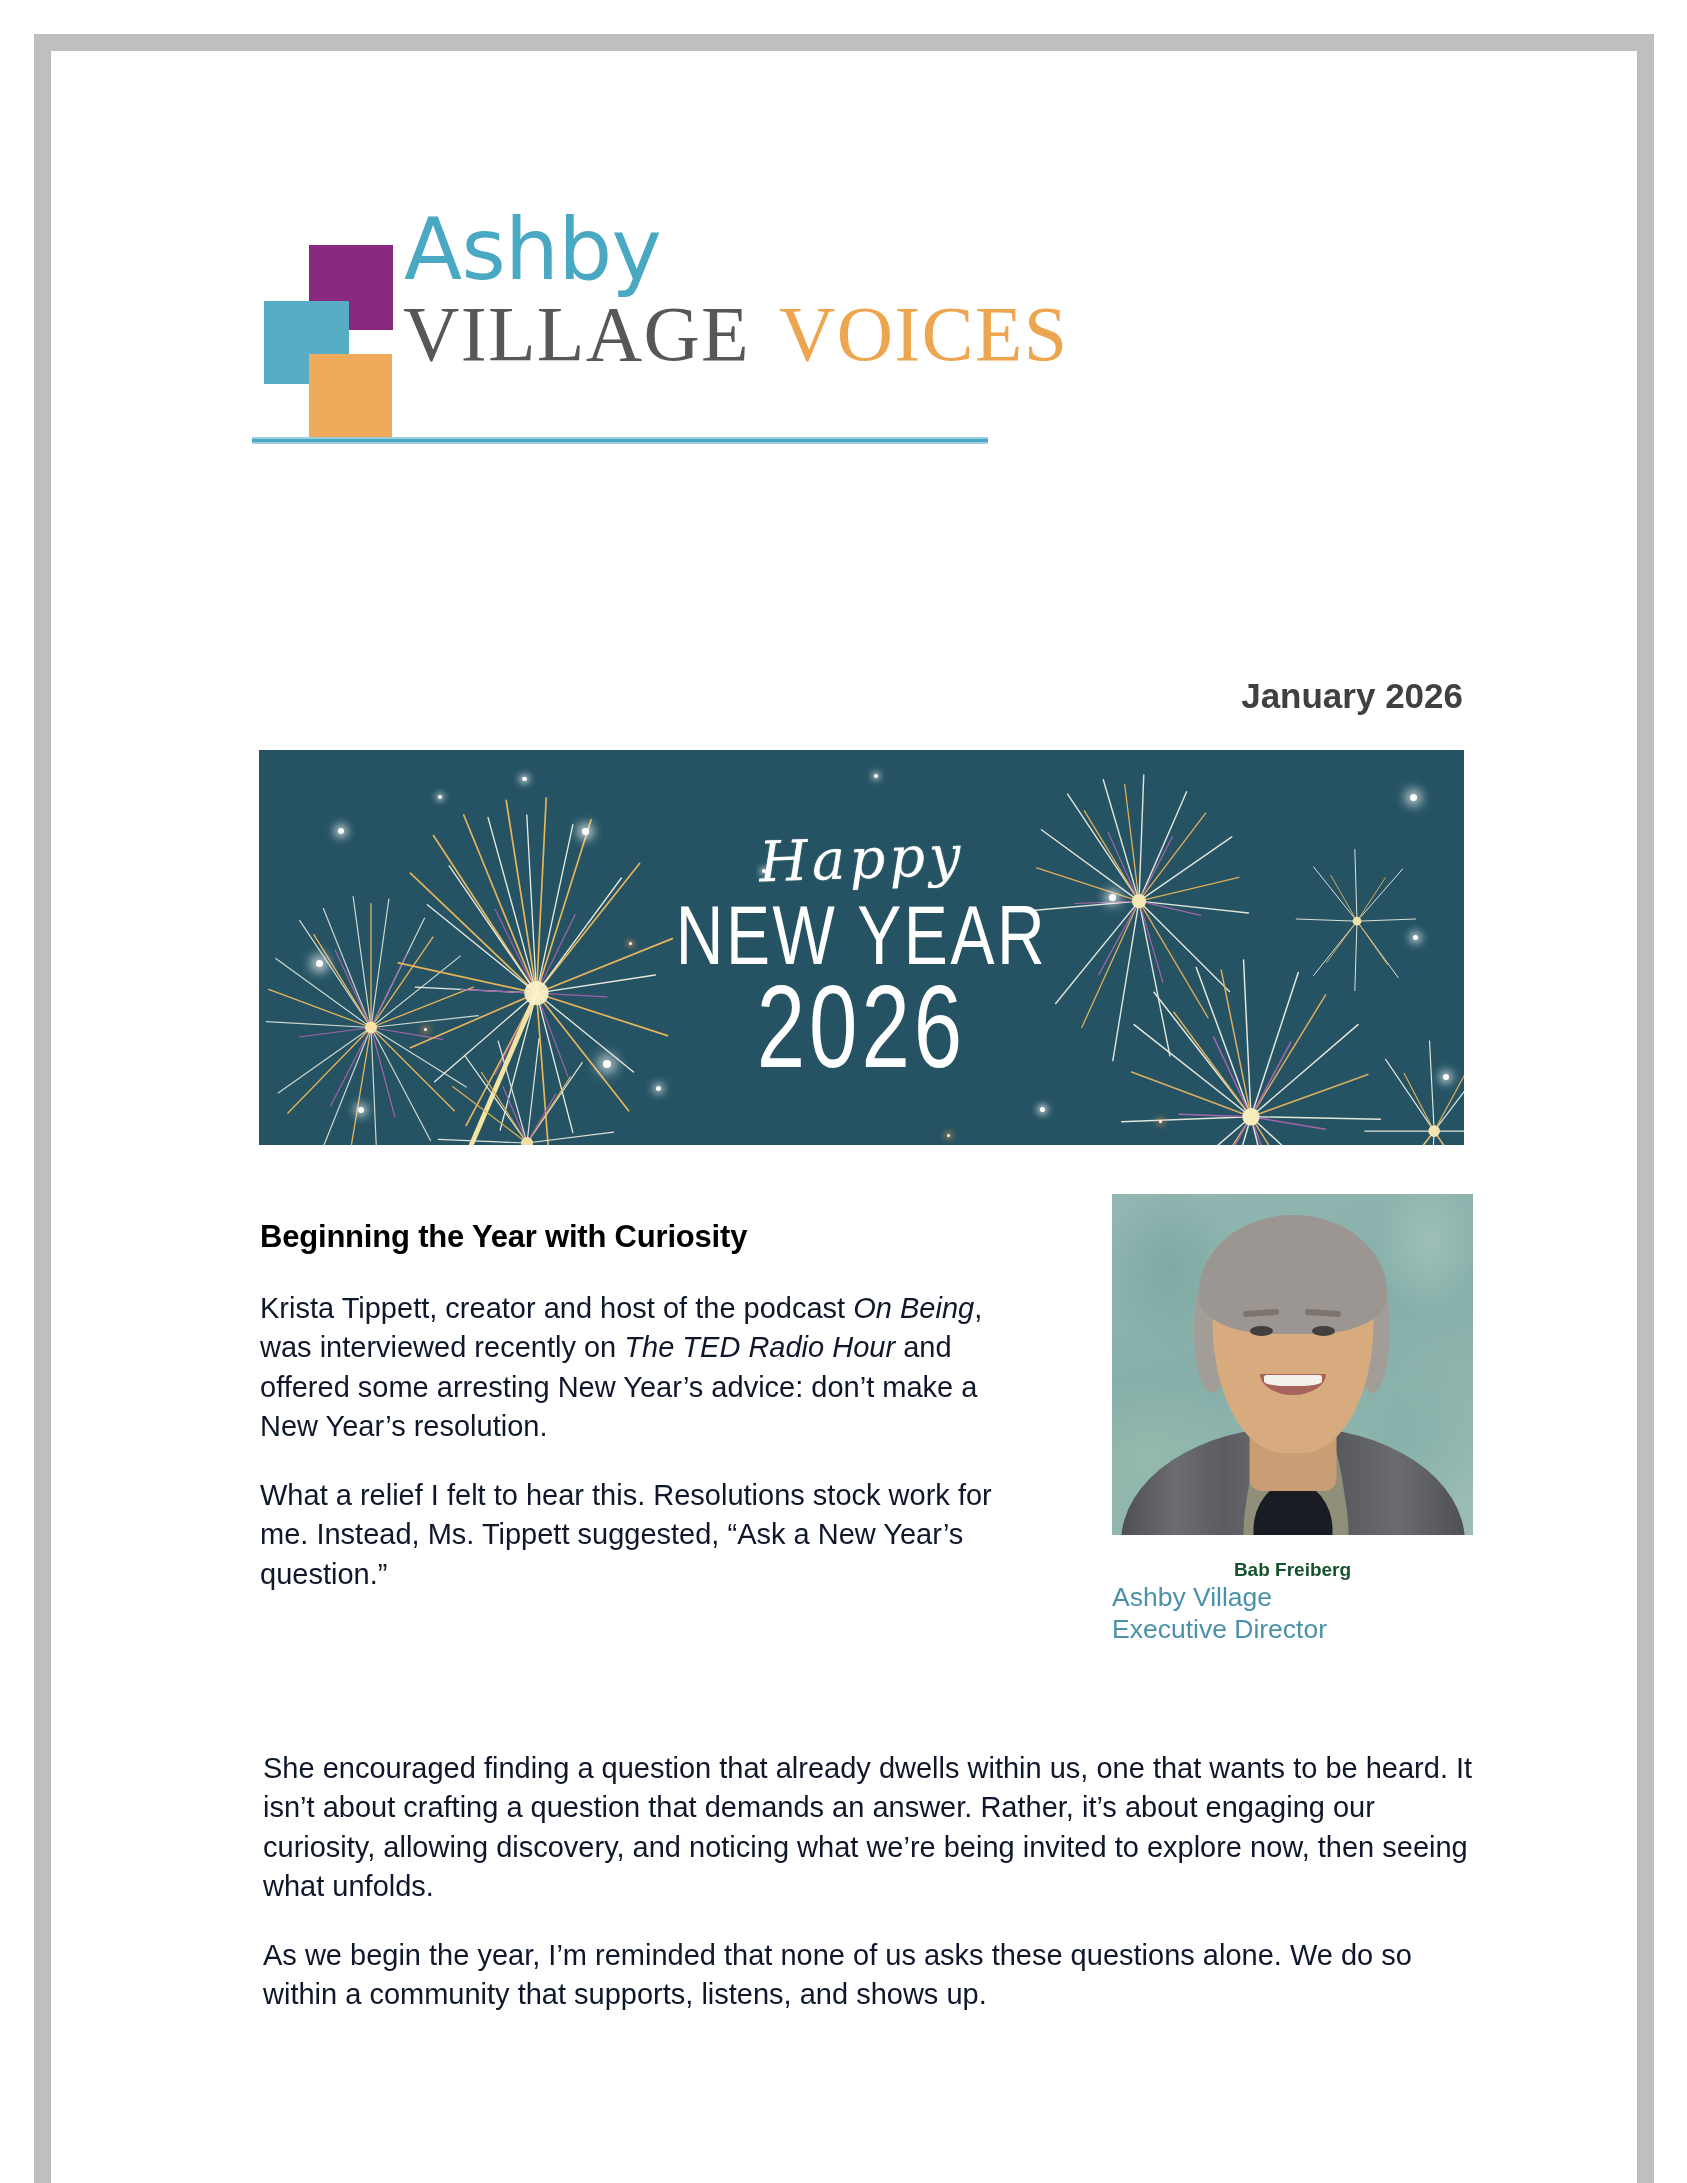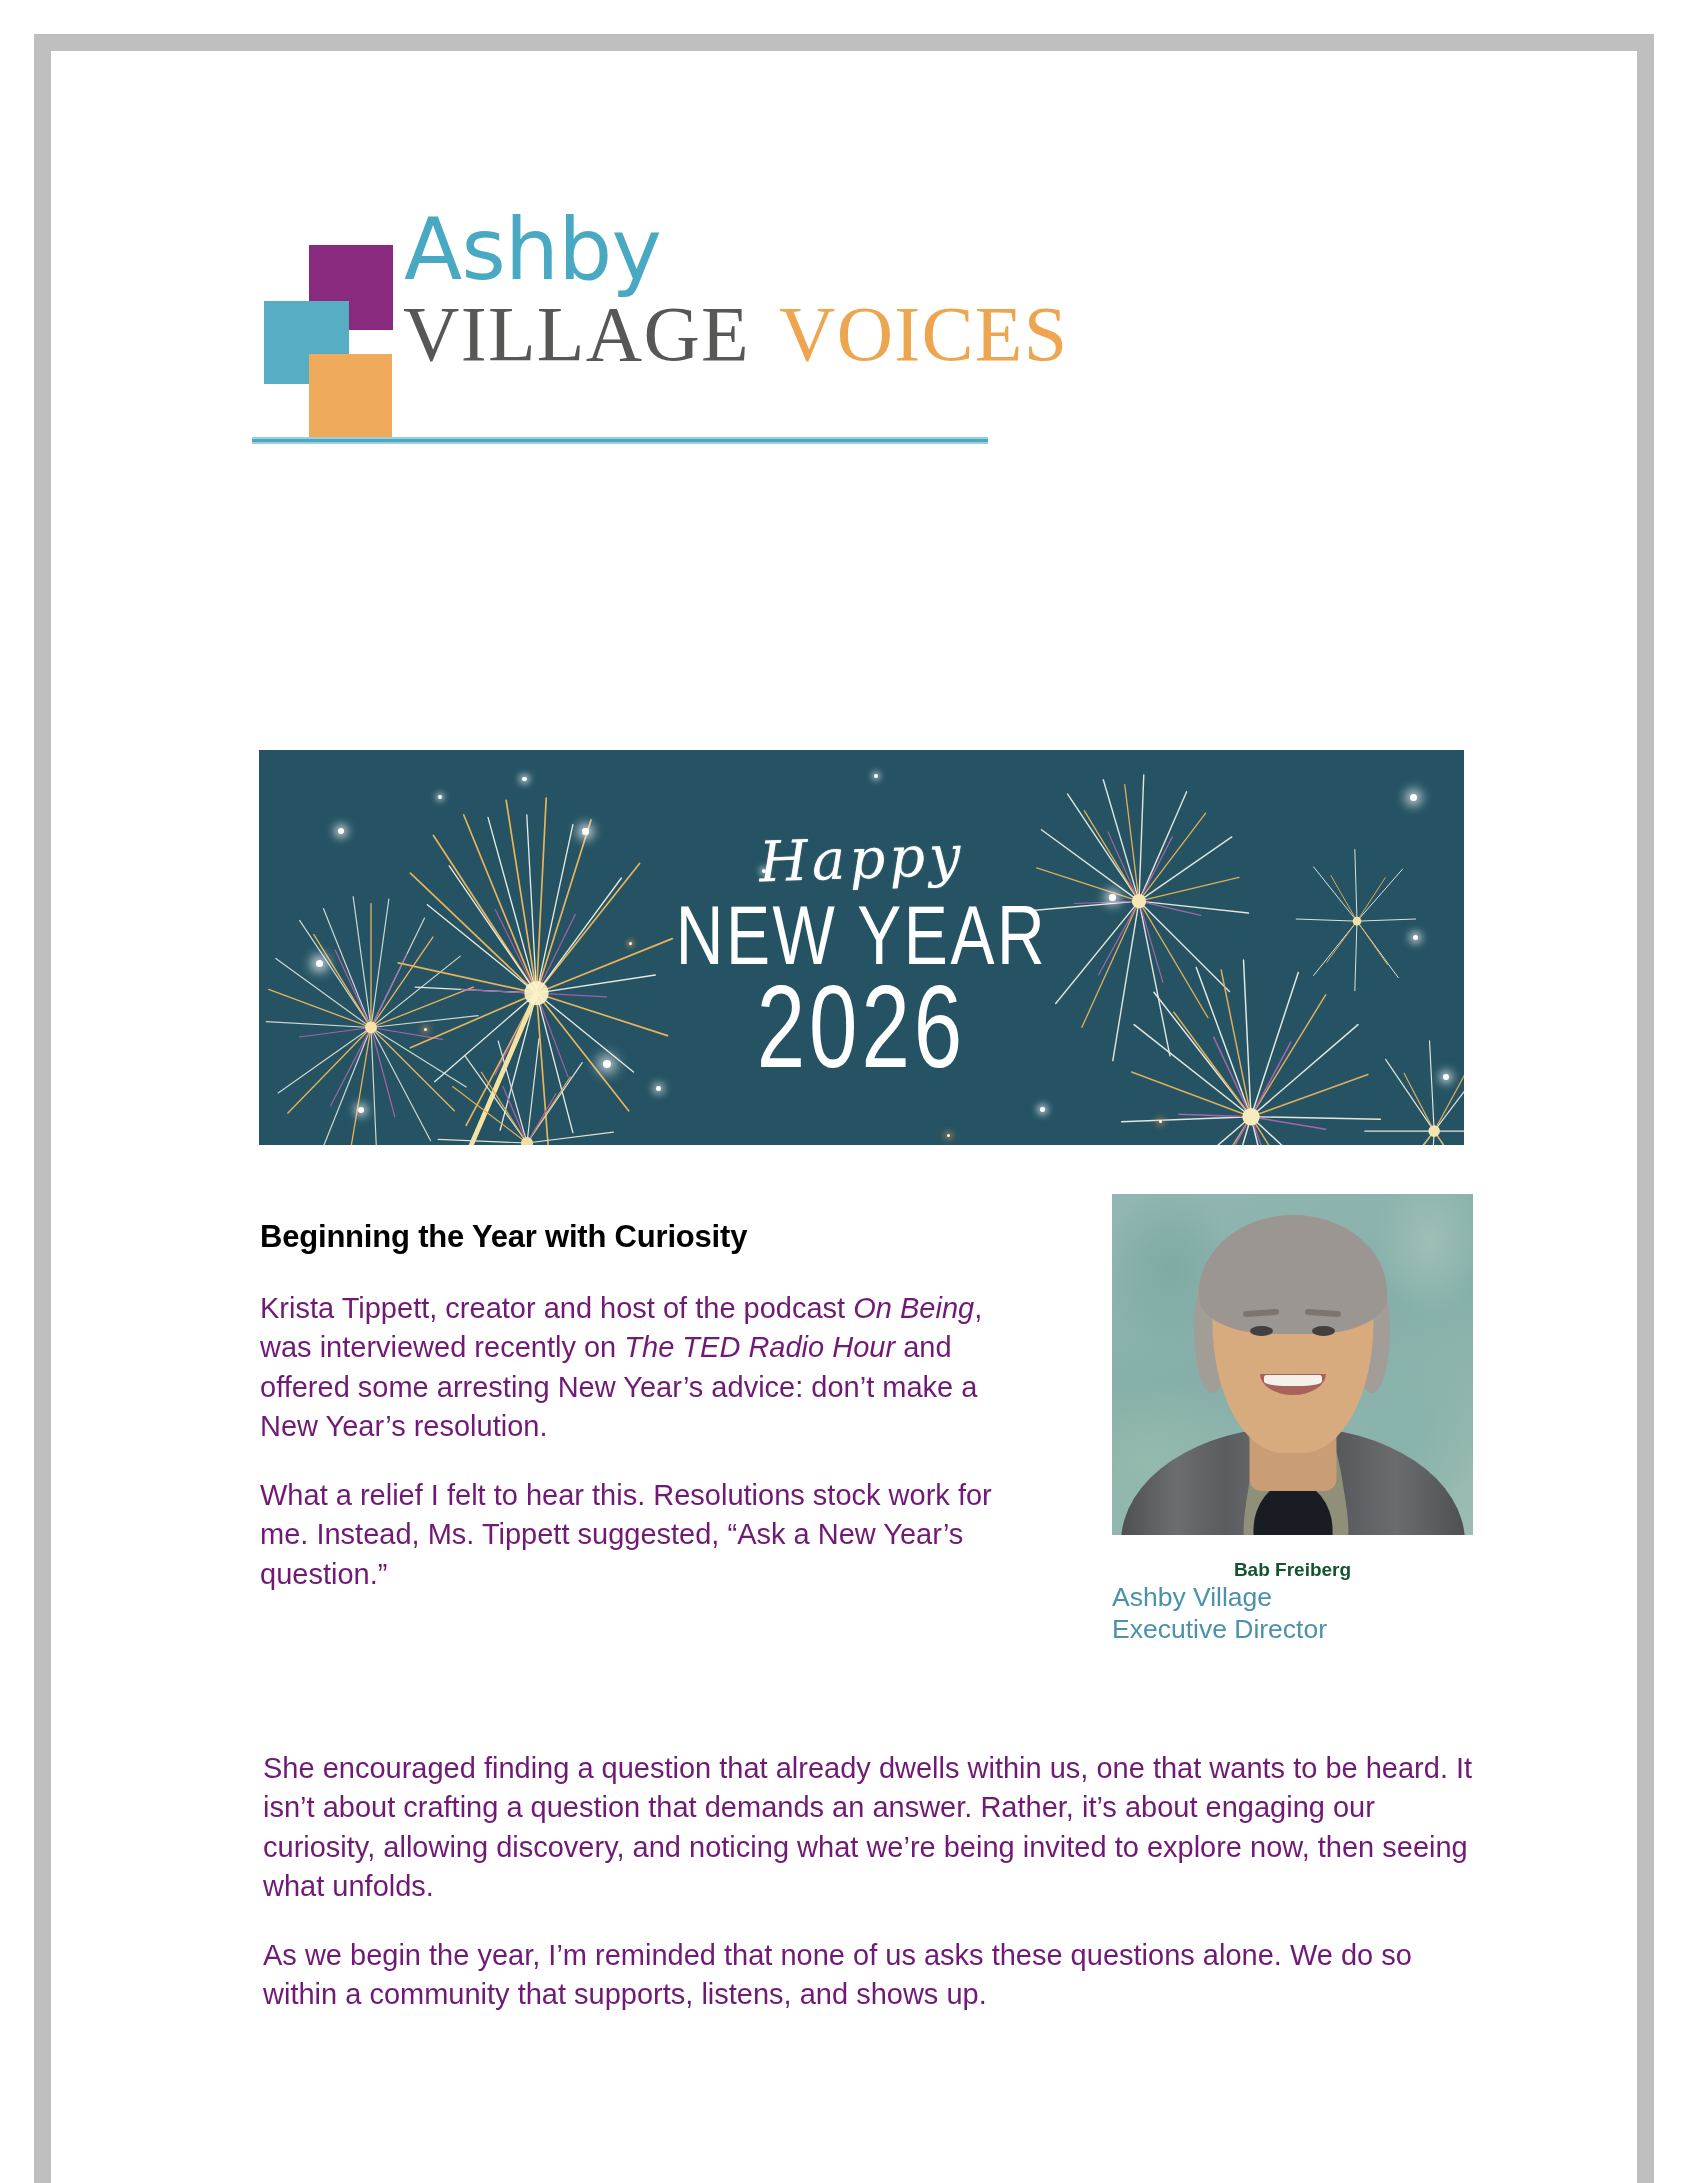--- a/index.html
+++ b/index.html
@@ -197,21 +197,21 @@
   .article-head {
     font-size: 31px;
     font-weight: bold;
     color: #000000;
     margin: 0 0 34px 0;
     letter-spacing: -0.2px;
   }
   .body-p {
     font-size: 29px;
     line-height: 1.36;
-    color: #701a75;
+    color: #0f172a;
     margin: 0 0 29px 0;
   }
   .body-p em { font-style: italic; }
 
   .photo-col {
     position: absolute;
     left: 1061px;
     top: 1143px;
     width: 361px;
   }
@@ -326,20 +326,21 @@
     <div class="logo-ashby">Ashby</div>
 
     <div class="logo-village-row">
       <span class="logo-village">VILLAGE</span><span class="logo-voices">VOICES</span>
     </div>
 
     <div class="logo-rule"></div>
 
   </div>
 
+  <div class="issue-date">January 2026</div>
 
   <div class="banner">
 
     <svg class="fw" style="left:-6.6px;  top:132px;  width:238px; height:291px;" viewBox="0 0 200 240">
       <g stroke-linecap="round" fill="none">
         <g stroke="#cfd8cf" stroke-width="1">
           <path d="M100 120 L40 30"></path>
               <path d="M100 120 L60 20"></path>
               <path d="M100 120 L85 10"></path>
           <path d="M100 120 L115 12"></path>

